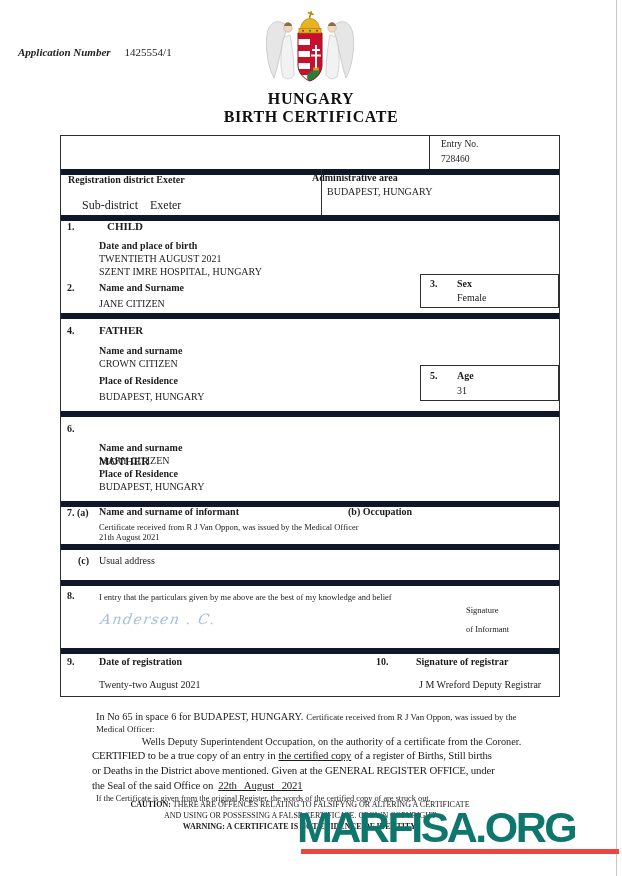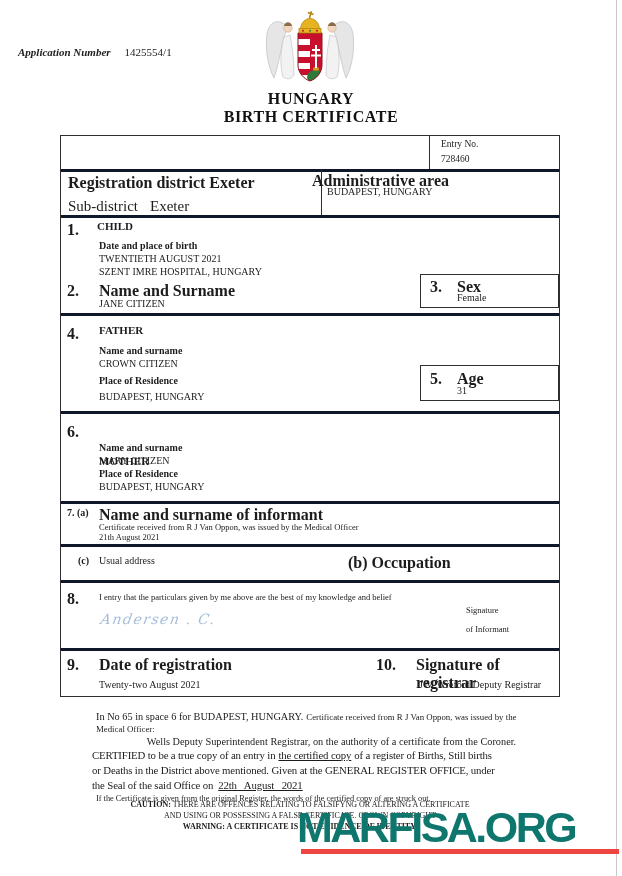--- a/index.html
+++ b/index.html
@@ -3,33 +3,33 @@
 <meta charset="utf-8">
 <style>
   html,body{margin:0;padding:0;}
   body{font-family:"Liberation Serif", serif; color:#1c1c1c; background:#ffffff;}
   .page{position:relative; width:622px; height:876px; background:#fff; overflow:hidden;}
   .abs{position:absolute;}
   .b{font-weight:bold;}
   .t8{font-size:8.5px;}
   .t9{font-size:9.5px;}
   .t10{font-size:10px;}
-  .t105{font-size:16px;}
+  .t105{font-size:10px;}
   .t11{font-size:11px;}
   .page-edge{position:absolute; left:616px; top:0; width:1px; height:876px; background:#c9c9c9;}
 
   .appnum{left:18px; top:18px; display:flex; gap:14px; align-items:baseline;}
   .appnum .lbl{font-weight:bold; font-style:italic; font-size:11px; color:#222;}
   .appnum .val{font-size:11px; color:#222;margin-top:28px;}
 
   .title{left:0; width:622px; text-align:center; font-weight:bold; font-size:16px; letter-spacing:0.6px; color:#111;}
 
   
   .tbl{left:60px; top:135px; width:498px; height:560px; border:1px solid #2e2e2e;}
-  .row{position:absolute; left:0; right:0; border-bottom:3px solid #0f172a;}
+  .row{position:absolute; left:0; right:0; border-bottom:6px solid #0f172a;}
   .row:last-child{border-bottom:none;}
   .vline{position:absolute; top:0; bottom:0; width:0; border-left:1px solid #2e2e2e;}
   .minibox{position:absolute; border:1px solid #2e2e2e; background:#fff;}
 
   .sig-script{font-family:"DejaVu Serif", serif; font-style:italic; color:#9db6d4;
               font-size:14px; letter-spacing:1.5px; transform:skewX(-10deg); opacity:.9;}
 
   .cert{left:92px; top:706px; width:475px; color:#1c1c1c;}
   .cert .ln{white-space:nowrap;}
   .cert .sm{font-size:8.8px; line-height:11.5px;}
@@ -114,30 +114,30 @@
 
     <div class="row" style="top:0; height:33px;">
       <div class="vline" style="left:368px;"></div>
       <div class="abs t9" style="left:380px; top:3px;">Entry No.</div>
       <div class="abs t9" style="left:380px; top:18px;">728460</div>
     </div>
 
     <div class="row" style="top:33px; height:46px;">
       <div class="vline" style="left:260px;"></div>
       <div class="abs b t105" style="left:7px; top:5px;">Registration district Exeter</div>
-      <div class="abs t95" style="left:7px; top:29px; font-size:15px;">
+      <div class="abs t95" style="left:21px; top:29px; font-size:12px;">
         <span>Sub-district</span><span style="margin-left:12px;">Exeter</span>
       </div>
       <div class="abs b t105" style="left:251px; top:3px;">Administrative area</div>
       <div class="abs t10" style="left:266px; top:17px;">BUDAPEST, HUNGARY</div>
     </div>
 
     <div class="row" style="top:79px; height:98px;">
       <div class="abs b t105" style="left:6px; top:6px;">1.</div>
-      <div class="abs b t11" style="left:36px; top:5px;text-align:right;">CHILD</div>
+      <div class="abs b t11" style="left:46px; top:5px;text-align:right;">CHILD</div>
       <div class="abs b t10" style="left:38px; top:25px;">Date and place of birth</div>
       <div class="abs t10" style="left:38px; top:38px;">TWENTIETH AUGUST 2021</div>
       <div class="abs t10" style="left:38px; top:51px;">SZENT IMRE HOSPITAL, HUNGARY</div>
       <div class="abs b t105" style="left:6px; top:67px;">2.</div>
       <div class="abs b t105" style="left:38px; top:67px;">Name and Surname</div>
       <div class="abs t10" style="left:38px; top:83px;">JANE CITIZEN</div>
       <div class="minibox" style="left:359px; top:59px; width:137px; height:32px;">
         <div class="abs b t105" style="left:9px; top:3px;">3.</div>
         <div class="abs b t105" style="left:36px; top:3px;">Sex</div>
         <div class="abs t10" style="left:36px; top:17px;">Female</div>
@@ -163,21 +163,21 @@
       <div class="abs b t11" style="left:38px; top:11px;margin-top:33px;">MOTHER</div>
       <div class="abs b t10" style="left:38px; top:31px;">Name and surname</div>
       <div class="abs t10" style="left:38px; top:44px;">MARY CITIZEN</div>
       <div class="abs b t10" style="left:38px; top:57px;">Place of Residence</div>
       <div class="abs t10" style="left:38px; top:70px;">BUDAPEST, HUNGARY</div>
     </div>
 
     <div class="row" style="top:365px; height:43px;">
       <div class="abs b t10" style="left:6px; top:6px;">7. (a)</div>
       <div class="abs b t105" style="left:38px; top:5px;">Name and surname of informant</div>
-      <div class="abs b t105" style="left:287px; top:5px;margin-top:48px;">(b) Occupation</div>
+      <div class="abs b t105" style="left:287px; top:5px;">(b) Occupation</div>
       <div class="abs t8" style="left:38px; top:21px;">Certificate received from R J Van Oppon, was issued by the Medical Officer</div>
       <div class="abs t8" style="left:38px; top:31px;">21th August 2021</div>
     </div>
 
     <div class="row" style="top:408px; height:36px;">
       <div class="abs b t10" style="left:17px; top:11px;">(c)</div>
       <div class="abs t10" style="left:38px; top:11px;">Usual address</div>
     </div>
 
     <div class="row" style="top:444px; height:68px;">
@@ -196,21 +196,21 @@
       <div class="abs b t105" style="left:355px; top:8px;">Signature of registrar</div>
       <div class="abs t10" style="left:358px; top:31px;">J M Wreford Deputy Registrar</div>
     </div>
   </div>
 
   <div class="abs cert">
     <div class="ln pad">
       <span class="md">In No 65 in space 6 for BUDAPEST, HUNGARY.</span><span class="sm gap-l">Certificate received from R J Van Oppon, was issued by the</span>
     </div>
     <div class="ln pad sm">Medical Officer:</div>
-    <div class="ln pad md">Wells Deputy Superintendent Registrar, on the authority of a certificate from the Coroner.</div>
+    <div class="ln pad md">Wells Deputy Superintendent Occupation, on the authority of a certificate from the Coroner.</div>
     <div class="ln lg">
       <span>CERTIFIED to be a true copy of an entry in</span><span class="u gap-l">the certified copy</span><span class="gap-l">of a register of Births, Still births</span>
     </div>
     <div class="ln lg">or Deaths in the District above mentioned. Given at the GENERAL REGISTER OFFICE, under</div>
     <div class="ln lg">
       <span>the Seal of the said Office on</span><span class="u date-u" style="margin-left:5px;">22th August 2021</span>
     </div>
     <div class="ln pad sm" style="font-size:8.3px;">If the Certificate is given from the original Register, the words of the certified copy of are struck out.</div>
   </div>
 

